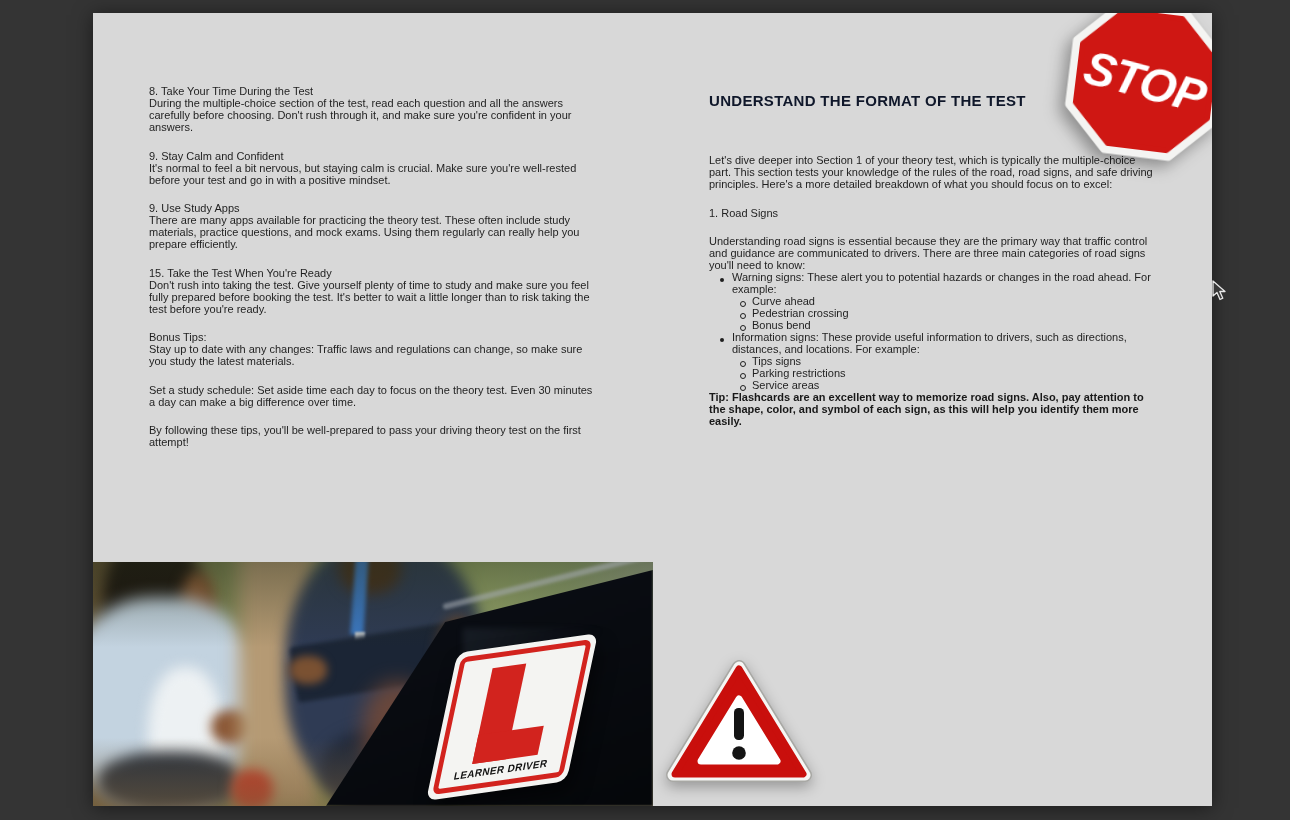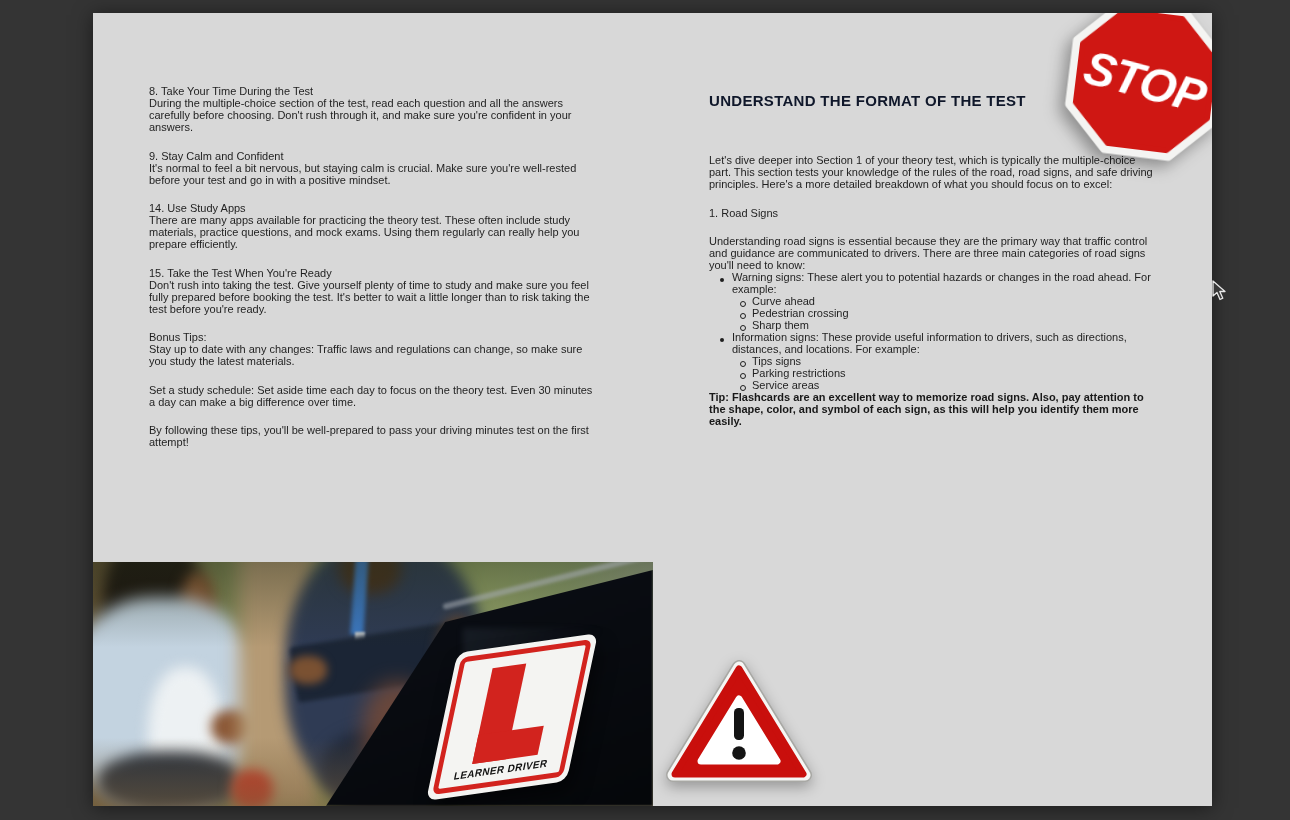--- a/index.html
+++ b/index.html
@@ -123,45 +123,45 @@
 </head>
 <body>
 
 <div class="page">
 
   <div class="left-col body-text">
     <div class="para">8. Take Your Time During the Test
 During the multiple-choice section of the test, read each question and all the answers carefully before choosing. Don't rush through it, and make sure you're confident in your answers.</div>
     <div class="para">9. Stay Calm and Confident
 It's normal to feel a bit nervous, but staying calm is crucial. Make sure you're well-rested before your test and go in with a positive mindset.</div>
-    <div class="para">14. Use Study Apps
+    <div class="para">9. Use Study Apps
 There are many apps available for practicing the theory test. These often include study materials, practice questions, and mock exams. Using them regularly can really help you prepare efficiently.</div>
     <div class="para">15. Take the Test When You're Ready
 Don't rush into taking the test. Give yourself plenty of time to study and make sure you feel fully prepared before booking the test. It's better to wait a little longer than to risk taking the test before you're ready.</div>
     <div class="para">Bonus Tips:
 Stay up to date with any changes: Traffic laws and regulations can change, so make sure you study the latest materials.</div>
     <div class="para">Set a study schedule: Set aside time each day to focus on the theory test. Even 30 minutes a day can make a big difference over time.</div>
-    <div class="para">By following these tips, you'll be well-prepared to pass your driving minutes test on the first attempt!</div>
+    <div class="para">By following these tips, you'll be well-prepared to pass your driving theory test on the first attempt!</div>
   </div>
 
   <div class="right-heading">UNDERSTAND THE FORMAT OF THE TEST</div>
 
   <div class="right-col body-text">
     <p>Let's dive deeper into Section 1 of your theory test, which is typically the multiple-choice part. This section tests your knowledge of the rules of the road, road signs, and safe driving principles. Here's a more detailed breakdown of what you should focus on to excel:</p>
     <div class="gap"></div>
     <p>1. Road Signs</p>
     <div class="gap"></div>
     <p>Understanding road signs is essential because they are the primary way that traffic control and guidance are communicated to drivers. There are three main categories of road signs you'll need to know:</p>
     <ul class="blist">
       <li>
         <span>Warning signs: These alert you to potential hazards or changes in the road ahead. For example:</span>
         <ul class="sublist">
           <li>Curve ahead</li>
           <li>Pedestrian crossing</li>
-          <li>Sharp them</li>
+          <li>Bonus bend</li>
         </ul>
       </li>
       <li>
         <span>Information signs: These provide useful information to drivers, such as directions, distances, and locations. For example:</span>
         <ul class="sublist">
           <li>Tips signs</li>
           <li>Parking restrictions</li>
           <li>Service areas</li>
         </ul>
       </li>

